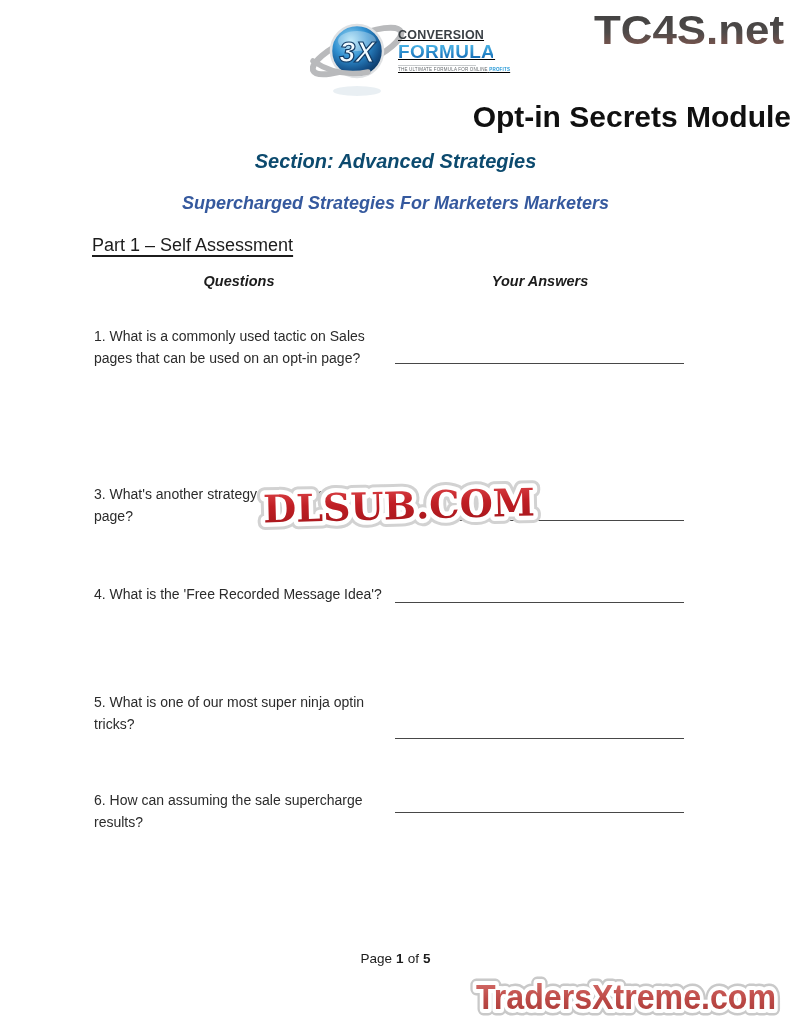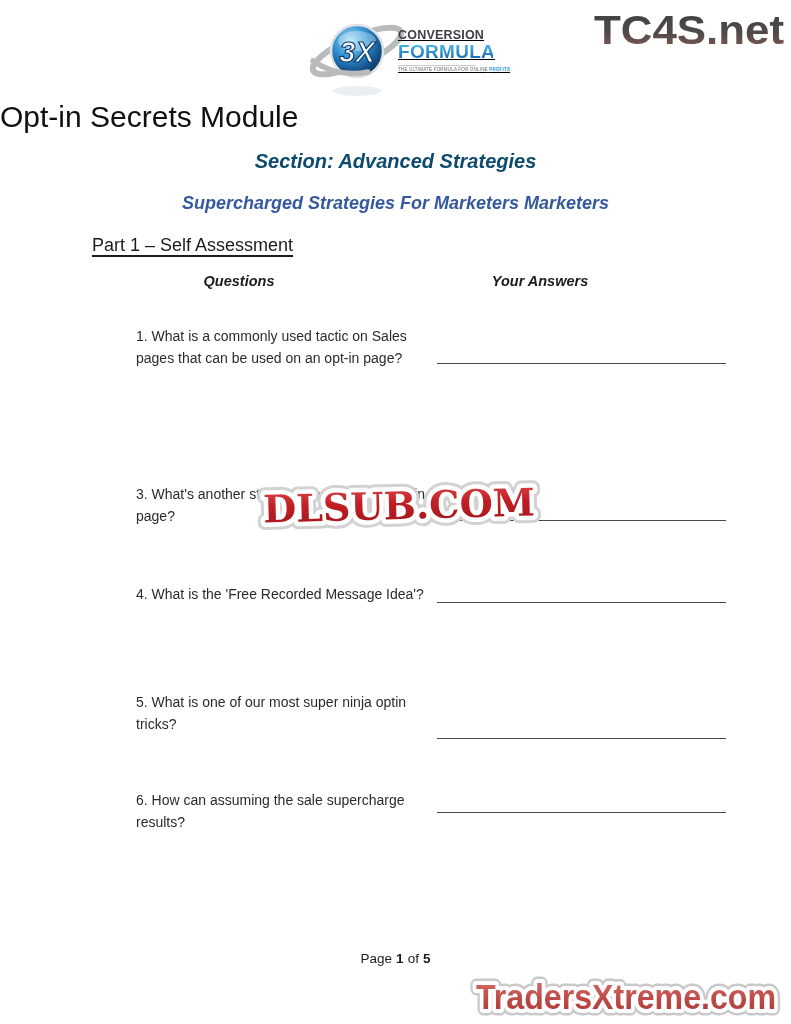--- a/index.html
+++ b/index.html
@@ -14,36 +14,36 @@
   .logo-text{position:absolute;left:88px;top:24px;width:95px;text-decoration:underline;}
   .logo-name1{font-size:12.5px;font-weight:bold;color:#3a4045;letter-spacing:.2px;line-height:13px;}
   .logo-name2{font-size:19px;font-weight:bold;line-height:20px;letter-spacing:.3px;color:#1b75bc;
               background:linear-gradient(180deg,#55c2ef 0%,#1b75bc 75%,#0e4e86 100%);
               -webkit-background-clip:text;background-clip:text;-webkit-text-fill-color:transparent;}
   .logo-tagline{margin-top:3px;font-size:4.5px;color:#63686c;white-space:nowrap;letter-spacing:.2px;
                 border-top:1px solid #c7cacc;padding-top:1px;width:78px;}
   .logo-tagline .hl{color:#2196d6;font-weight:bold;}
 
   
-  .doc-title{position:absolute;left:0;top:100px;width:100%;text-align:left;
-             font-size:30px;font-weight:normal;color:#101010;}
+  .doc-title{position:absolute;left:0;top:100px;width:100%;text-align:right;
+             font-size:30px;font-weight:bold;color:#101010;}
   .section-heading{position:absolute;left:0;top:150px;width:100%;text-align:center;
              font-size:20px;font-weight:bold;font-style:italic;color:#0c4a6e;}
   .subtitle{position:absolute;left:0;top:193px;width:100%;text-align:center;
              font-size:18px;font-weight:bold;font-style:italic;color:#35599E;}
   .part-heading{position:absolute;left:92px;top:235px;font-size:18px;color:#1c1c1c;
              text-decoration:underline;text-decoration-thickness:1.5px;text-underline-offset:4px;}
 
   
   .col-header{position:absolute;top:273px;font-size:14.5px;font-weight:bold;font-style:italic;
               text-align:center;color:#1c1c1c;}
   .col-q{left:94px;width:290px;}
   .col-a{left:395px;width:290px;}
 
-  .row{position:absolute;left:94px;width:591px;margin-left:42px;}
+  .row{position:absolute;left:94px;width:591px;}
   .q{width:292px;font-size:14px;line-height:22px;color:#2b2b2b;}
   .answer-line{position:absolute;left:301px;width:289px;height:0;border-bottom:1.6px solid #474747;}
   .r1{top:325px}.r1 .answer-line{top:38px}
   .r2{top:414px}.r2 .answer-line{top:18px}
   .r3{top:483px}.r3 .answer-line{top:37px}
   .r4{top:583px}.r4 .answer-line{top:19px}
   .r5{top:691px}.r5 .answer-line{top:47px}
   .r6{top:789px}.r6 .answer-line{top:23px}
 
   

